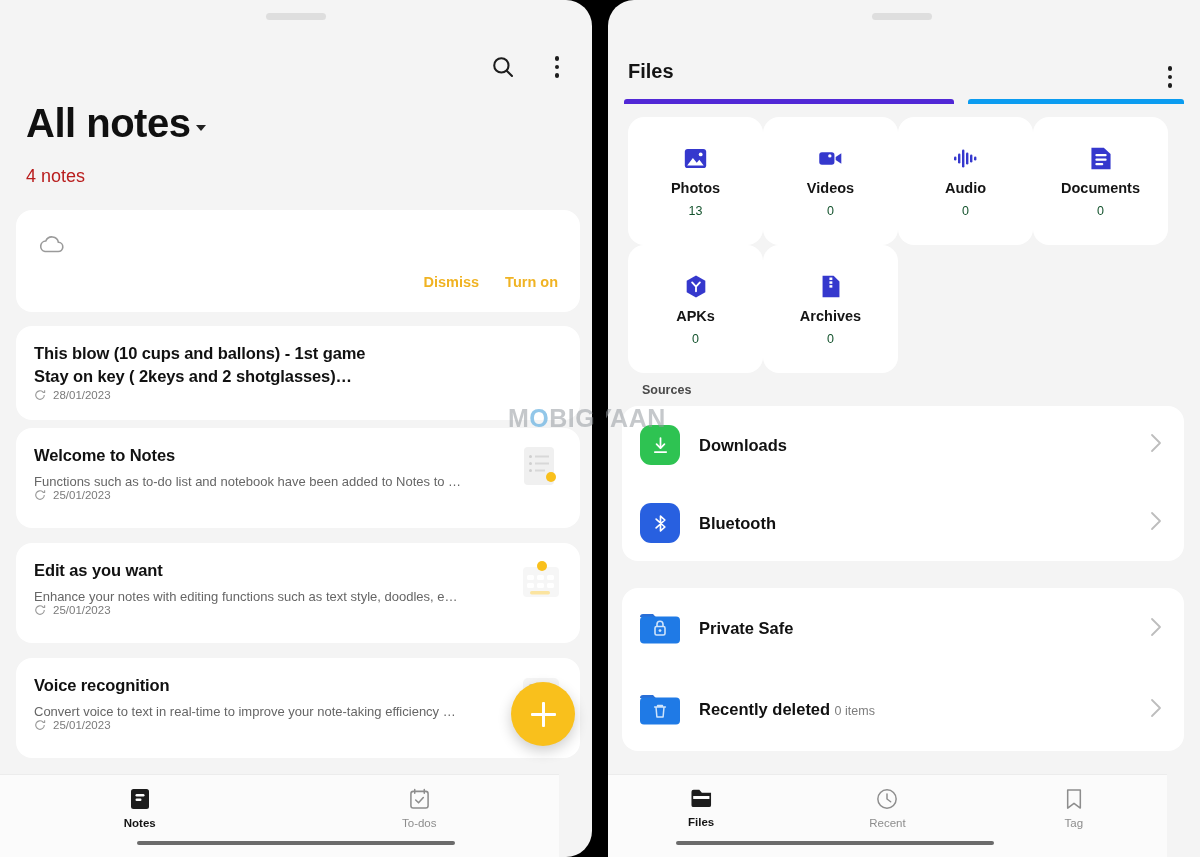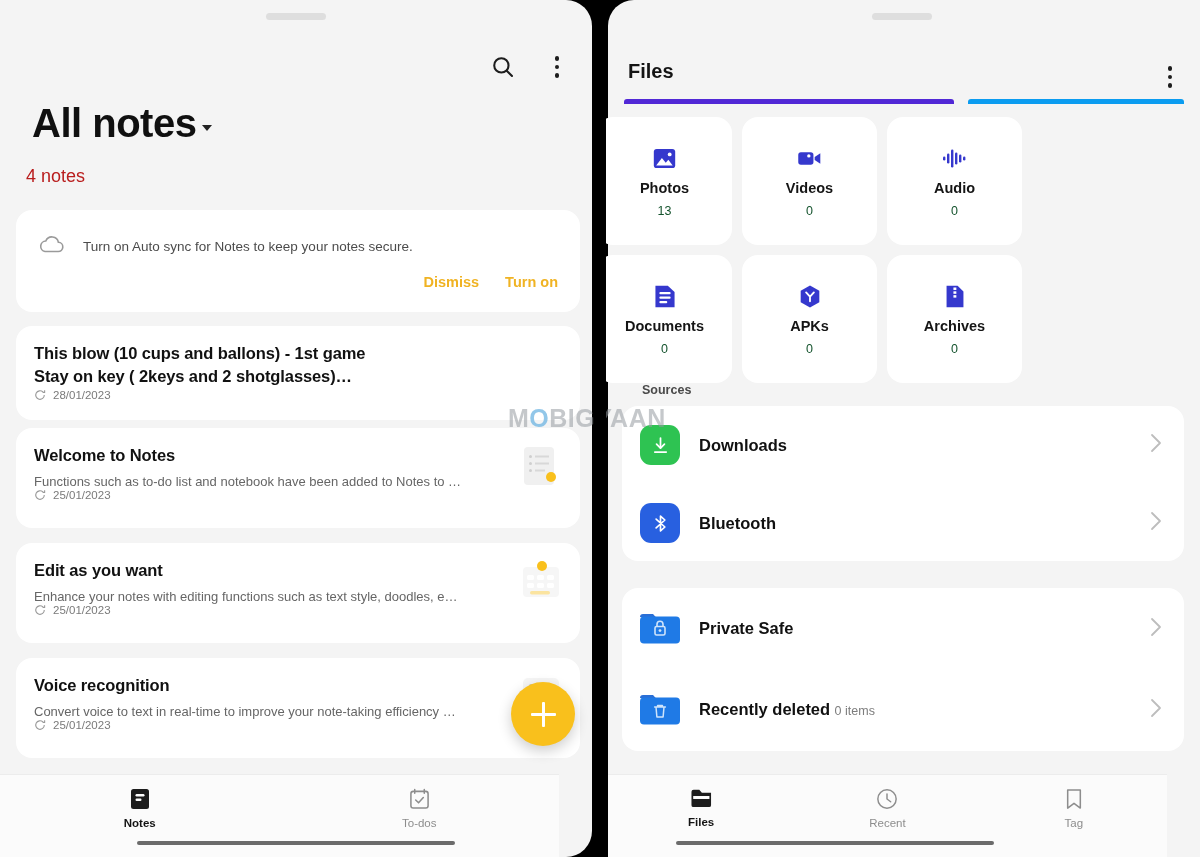--- a/index.html
+++ b/index.html
@@ -39,21 +39,21 @@
 
   
   .notes-topbar {
     position: absolute; top: 52px; right: 20px;
     display: flex; align-items: center; gap: 24px;
   }
   .icon-btn { width: 30px; height: 30px; display: flex; align-items: center; justify-content: center; cursor: pointer;}
   .dots { display: flex; flex-direction: column; gap: 4px; align-items: center;}
   .dots i { display:block; width: 4.5px; height: 4.5px; border-radius: 50%; background: #1d1d1d; }
 
-  .notes-title-wrap { position: absolute; top: 103px; left: 32px; display:flex; align-items:flex-end; gap:6px;}
+  .notes-title-wrap { position: absolute; top: 103px; left: 26px; display:flex; align-items:flex-end; gap:6px;}
   .notes-title { font-size: 40px; font-weight: 700; color: #101010; letter-spacing: -0.5px; line-height: 1; }
   .caret-down {
     width: 0; height: 0; margin-bottom: 12px;
     border-left: 5px solid transparent; border-right: 5px solid transparent;
     border-top: 6px solid #222;
   }
   .notes-count { position: absolute; top: 166px; left: 26px; font-size: 18px; color: #b91c1c; }
 
   .card {
     position: absolute; left: 16px; width: 564px;
@@ -95,21 +95,21 @@
 
   
   .files-title { position: absolute; top: 60px; left: 628px; font-size: 20px; font-weight: 700; color: #141414; }
   .files-dots { position: absolute; top: 62px; left: 1155px; }
 
   .storage-bars { position: absolute; top: 99px; left: 624px; width: 560px; height: 6px; }
   .sbar { position:absolute; top:0; height: 5px; border-radius: 3px 3px 0 0;}
   .sbar-a { left: 0;   width: 330px; background: #5128d6; }
   .sbar-b { left: 344px; width: 216px; background: #0b9cf0; }
 
-  .cat-grid { position: absolute; top: 117px; left: 597px; width: 562px; display: flex; flex-wrap: wrap; gap: 10px; }
+  .cat-grid { position: absolute; top: 117px; left: 628px; width: 562px; display: flex; flex-wrap: wrap; }
   .cat-card {
     width: 135px; height: 128px; background: #fff; border-radius: 16px;
     display: flex; flex-direction: column; align-items: center; justify-content: center; gap: 8px;
     cursor: pointer;
   }
   .cat-label { font-size: 14.5px; font-weight: 700; color: #151515; }
   .cat-count { font-size: 12.5px; color: #14532d; }
 
   .sources-label { position: absolute; top: 383px; left: 642px; font-size: 12.5px; font-weight: 700; color: #4a4a4a; }
 
@@ -181,21 +181,20 @@
     </div>
     <div class="notes-count">4 notes</div>
 
     <div class="card sync-banner">
       <div class="sync-row">
         <span class="cloud-icon">
           <svg width="27" height="21" viewBox="0 0 27 21" fill="none" stroke="#9a9a9a" stroke-width="1.6">
             <path d="M7 17.5h13a4.6 4.6 0 0 0 .4-9.2A6.6 6.6 0 0 0 7.8 7 5.3 5.3 0 0 0 7 17.5z"></path>
           </svg>
         </span>
-        <span class="sync-text">Turn on Auto sync for Notes to keep your notes secure.</span>
       </div>
       <div class="sync-actions">
         <span class="sync-action">Dismiss</span>
         <span class="sync-action">Turn on</span>
       </div>
     </div>
 
     <div class="card note-card" style="top:326px;height:94px;">
       <div class="note-title">This blow (10 cups and ballons) - 1st game</div>
       <div class="note-title">Stay on key ( 2keys and 2 shotglasses)…</div>

